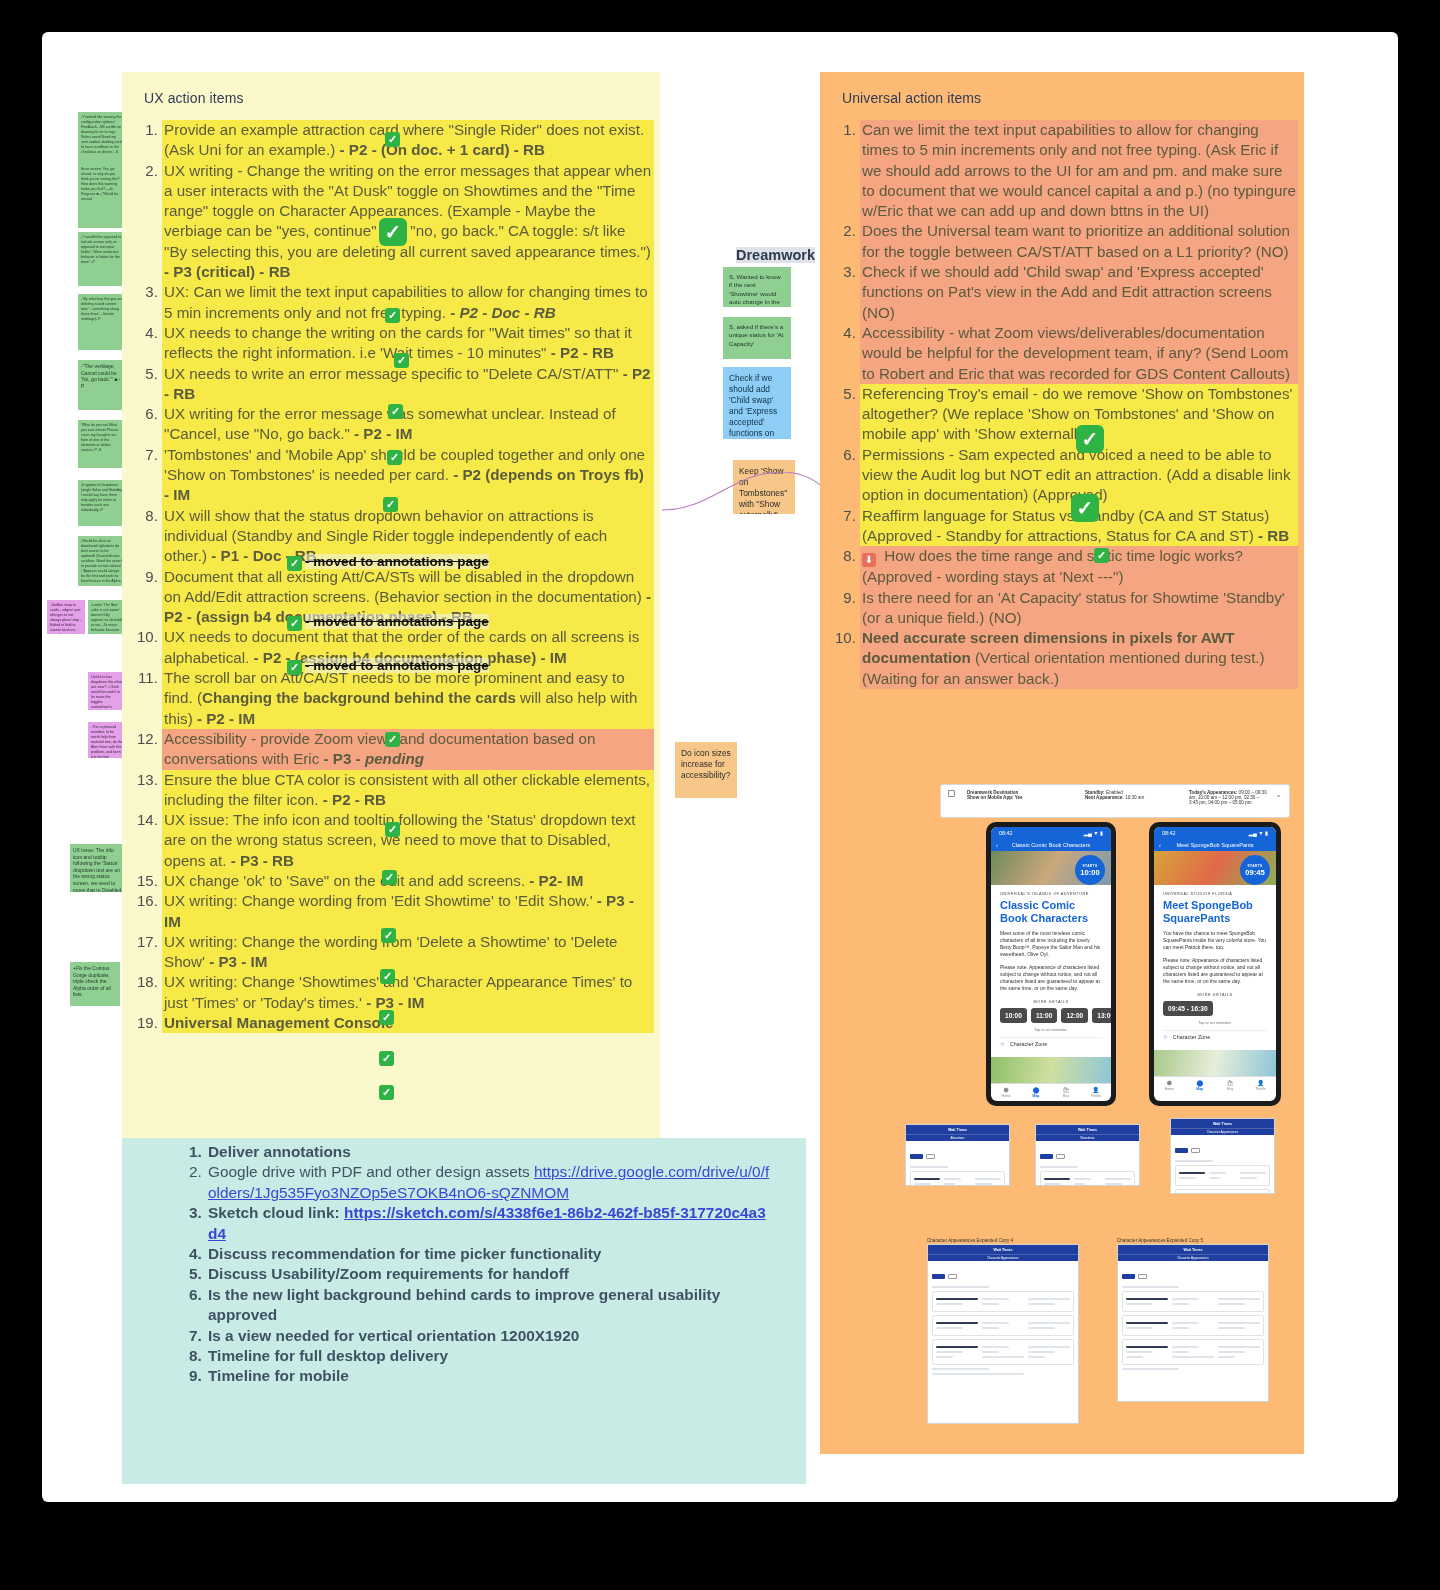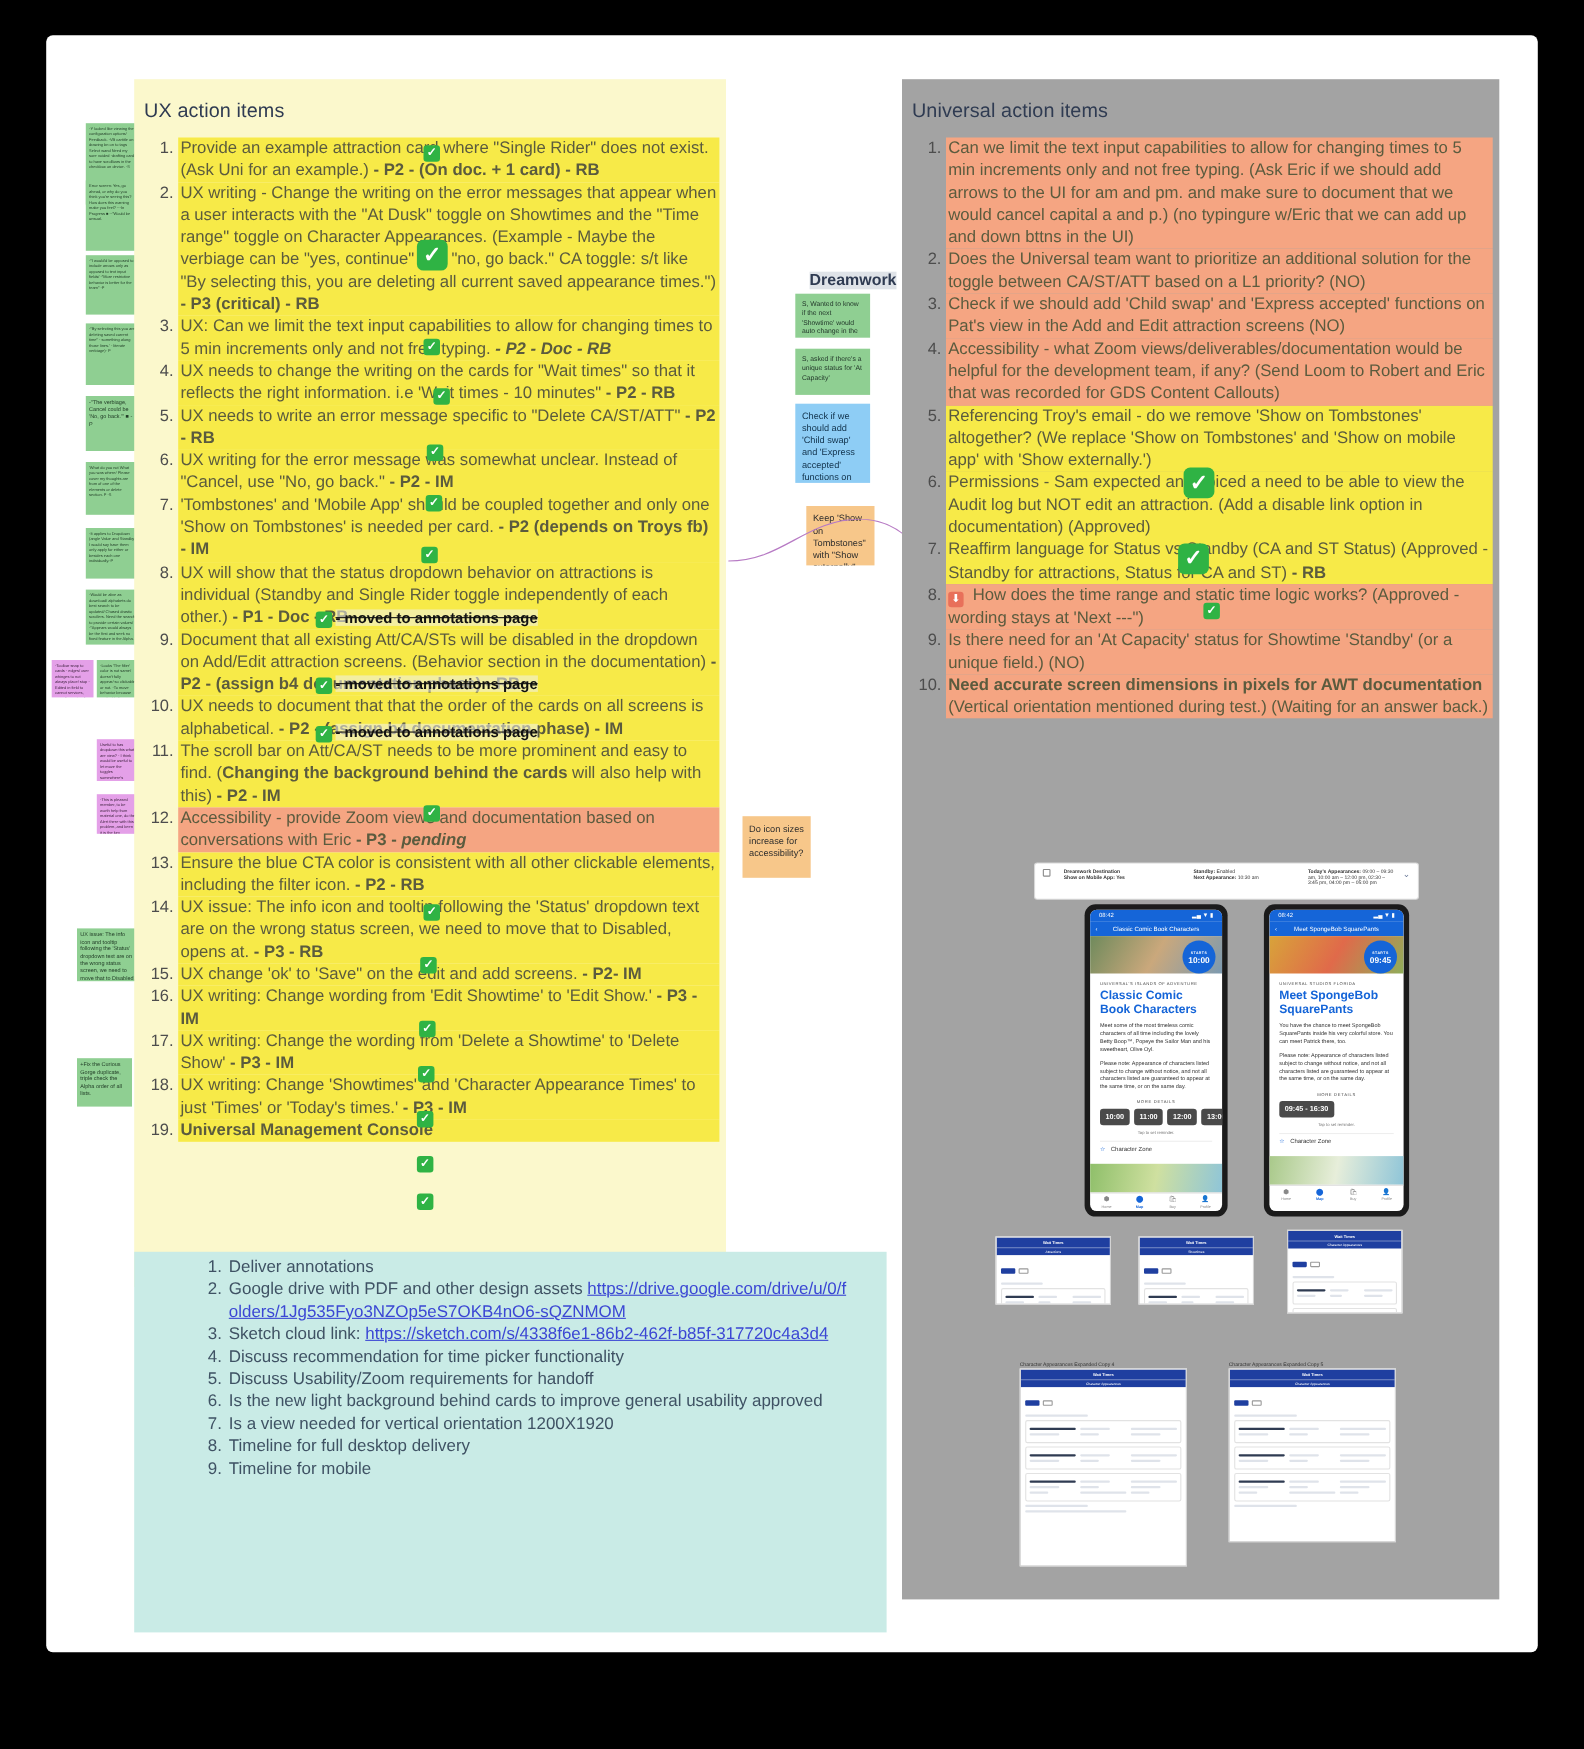--- a/index.html
+++ b/index.html
@@ -17,26 +17,26 @@
     border-radius:6px;
     overflow:hidden;
   }
 
   
   .panel-ux {
     position:absolute; left:80px; top:40px; width:538px; height:1098px;
     background:#fbf8cc;
   }
   .panel-uni {
-    position:absolute; left:778px; top:40px; width:543px; height:1382px;
-    background:#a3a3a3;
+    position:absolute; left:778px; top:40px; width:484px; height:1382px;
+    background:#fdba74;
   }
   .panel-title {
-    font-size:18px; color:#2f3b52; font-weight:400;
-    padding:18px 0 0 9px; letter-spacing:.1px;
+    font-size:14px; color:#2f3b52; font-weight:400;
+    padding:18px 0 0 9px; letter-spacing:.1px;margin-left:13px;
   }
 
   
   ol.items {
     margin:14px 0 0 0; padding:0 6px 0 40px; list-style-position:outside;
   }
   ol.items > li {
     font-size:15.2px; line-height:20.3px; color:#5b5b3e;
     margin:0; padding:0 2px;
     position:relative;
@@ -103,21 +103,21 @@
     position:absolute; left:80px; top:1106px; width:684px; height:346px;
     background:#c9ebe6;
   }
   .agenda h3 {
     margin:0; padding:36px 0 0 64px; font-size:16px; font-weight:bold; color:#3a4a5c;
   }
   ol.agenda-list { margin:4px 0 0 0; padding:0 30px 0 84px; }
   ol.agenda-list > li {
     font-size:15.4px; line-height:20.4px; color:#3f5264; padding:0 2px;
   }
-  ol.agenda-list > li.bold { font-weight:normal; }
+  ol.agenda-list > li.bold { font-weight:bold; }
   .lnk { color:#3b47d4; text-decoration:underline; word-break:break-all; }
 
   
   .mock-row {
     position:absolute; left:898px; top:752px; width:350px; height:34px;
     background:#fff; border:1px solid #d8d8d8; border-radius:3px;
     font-size:4.6px; color:#333; padding:5px 7px; display:flex; gap:8px;
   }
   .mock-row .cb { width:7px;height:7px;border:1px solid #8a8a8a;border-radius:1px; flex:none; margin-right:4px; }
   .mock-row .c1 { width:110px; } .mock-row .c2 { width:96px; } .mock-row .c3 { flex:1; }

